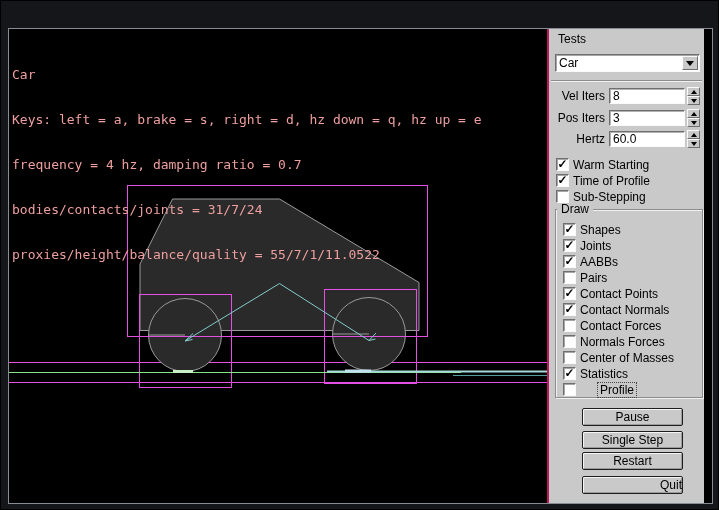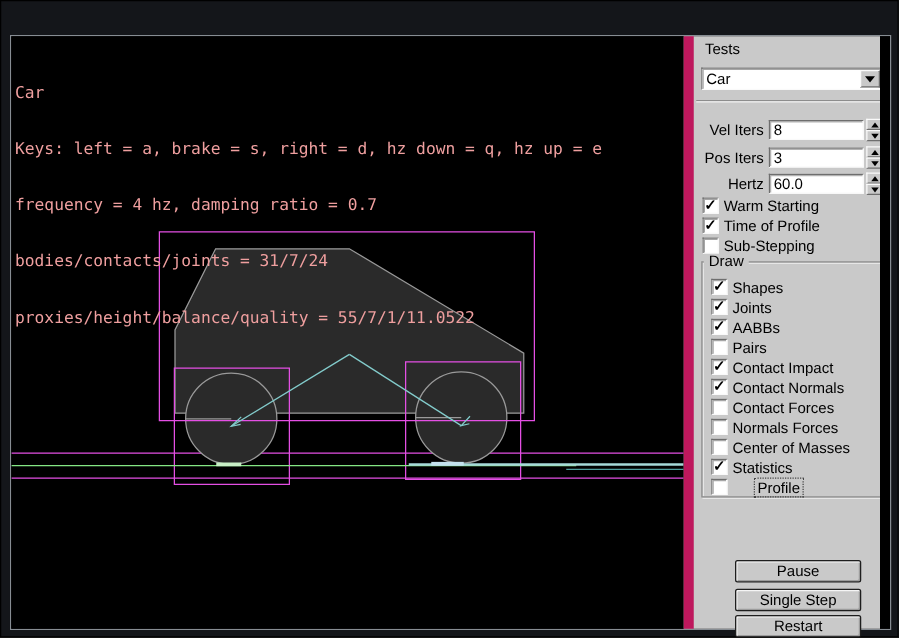--- a/index.html
+++ b/index.html
@@ -58,40 +58,40 @@
   .body-shape{fill:var(--c-body-fill,#262626);stroke:var(--c-body-outline,#9a9a9a);stroke-width:1;}
   .outline{stroke:var(--c-body-outline,#9a9a9a);stroke-width:1;fill:none;}
   .aabb{stroke:var(--c-aabb,#e44fe4);stroke-width:1;fill:none;}
   .static-line{stroke:var(--c-static-ground,#84e684);stroke-width:1;fill:none;}
   .bridge-line{stroke:var(--c-bridge,#a6d9d9);stroke-width:2;fill:none;}
   .bridge-thin{stroke:var(--c-bridge-thin,#4f9f9f);stroke-width:1;fill:none;}
   .joint{stroke:var(--c-joint,#83cccc);stroke-width:1;fill:none;}
   
   .panel{
     position:absolute;left:538px;top:0;width:157px;height:474px;
-    background:var(--c-panel-bg,#c9c9c9);border-left:8px solid #be185d;
+    background:var(--c-panel-bg,#c9c9c9);border-left:2px solid #be185d;
     font-size:12px;color:#000;
   }
   .plabel{position:absolute;}
   .sunken{
     background:#fff;border:1px solid;border-color:#6e6e6e #fafafa #fafafa #6e6e6e;
     box-shadow:inset 1px 1px 0 rgba(0,0,0,.35);
   }
   .raised{
     background:var(--c-panel-bg,#c9c9c9);border:1px solid;
     border-color:#fafafa #6e6e6e #6e6e6e #fafafa;
   }
   .dropdown{position:absolute;left:6px;top:25px;width:145px;height:18px;}
   .dd-text{position:absolute;left:3px;top:1px;line-height:14px;}
   .dd-btn{position:absolute;right:1px;top:1px;bottom:1px;width:16px;display:flex;align-items:center;justify-content:center;}
   .tri-down{width:0;height:0;border-left:4px solid transparent;border-right:4px solid transparent;border-top:5px solid #000;}
   .tri-up-s{width:0;height:0;border-left:3px solid transparent;border-right:3px solid transparent;border-bottom:4px solid #000;}
   .tri-down-s{width:0;height:0;border-left:3px solid transparent;border-right:3px solid transparent;border-top:4px solid #000;}
   .separator{position:absolute;left:2px;top:51px;width:151px;height:2px;border-top:1px solid #8d8d8d;border-bottom:1px solid #f2f2f2;}
-  .sprow{position:absolute;left:0;width:155px;height:18px;margin-top:8px;}
+  .sprow{position:absolute;left:0;width:155px;height:18px;}
   .sp-label{position:absolute;left:0;top:2px;width:56px;text-align:right;}
   .sp-input{
     position:absolute;left:60px;top:1px;width:76px;height:16px;
     background:#fff;border:1px solid;border-color:#6e6e6e #fafafa #fafafa #6e6e6e;
     box-shadow:inset 1px 1px 0 rgba(0,0,0,.3);
     font-family:"Liberation Sans",sans-serif;font-size:12px;padding:0 0 0 3px;outline:none;color:#000;
   }
   .spinner{position:absolute;left:138px;top:0;width:13px;height:18px;}
   .spbtn{position:absolute;left:0;width:13px;height:9px;display:flex;align-items:center;justify-content:center;}
   .spbtn.up{top:0;} .spbtn.down{top:9px;}
@@ -107,21 +107,21 @@
   .cblabel.focus{outline:1px dotted #444;padding:0 2px;left:15px;margin-left:20px;}
   .groupbox{
     position:absolute;left:6px;top:180px;width:148px;height:189px;
     border:1px solid #8d8d8d;box-shadow:inset 1px 1px 0 #f0f0f0,1px 1px 0 #f0f0f0;
   }
   .group-title{position:absolute;left:8px;top:174px;background:var(--c-panel-bg,#c9c9c9);padding:0 4px;line-height:12px;}
   .btn{
     position:absolute;left:33px;width:101px;height:18px;
     background:var(--c-panel-bg,#c9c9c9);border:1px solid #1e1e1e;border-radius:2px;
     box-shadow:inset 1px 1px 0 #f5f5f5,inset -1px -1px 0 #9c9c9c;
-    display:flex;align-items:center;justify-content:center;font-size:12px;margin-top:40px;
+    display:flex;align-items:center;justify-content:center;font-size:12px;
   }
   .strip{position:absolute;left:695px;top:0;width:8px;height:474px;background:#000;}
 </style>
 </head>
 <body>
 
 <div class="window">
 
 
   <div class="client">
@@ -256,21 +256,21 @@
       <div class="cbrow" style="left:14px;top:242px;">
         <span class="cb">
             <span class="mark"></span>
           </span>
         <span class="cblabel">Pairs</span>
       </div>
       <div class="cbrow" style="left:14px;top:258px;">
         <span class="cb">
             <span class="mark">✓</span>
           </span>
-        <span class="cblabel">Contact Impact</span>
+        <span class="cblabel">Contact Points</span>
       </div>
       <div class="cbrow" style="left:14px;top:274px;">
         <span class="cb">
             <span class="mark">✓</span>
           </span>
         <span class="cblabel">Contact Normals</span>
       </div>
       <div class="cbrow" style="left:14px;top:290px;">
         <span class="cb">
             <span class="mark"></span>

